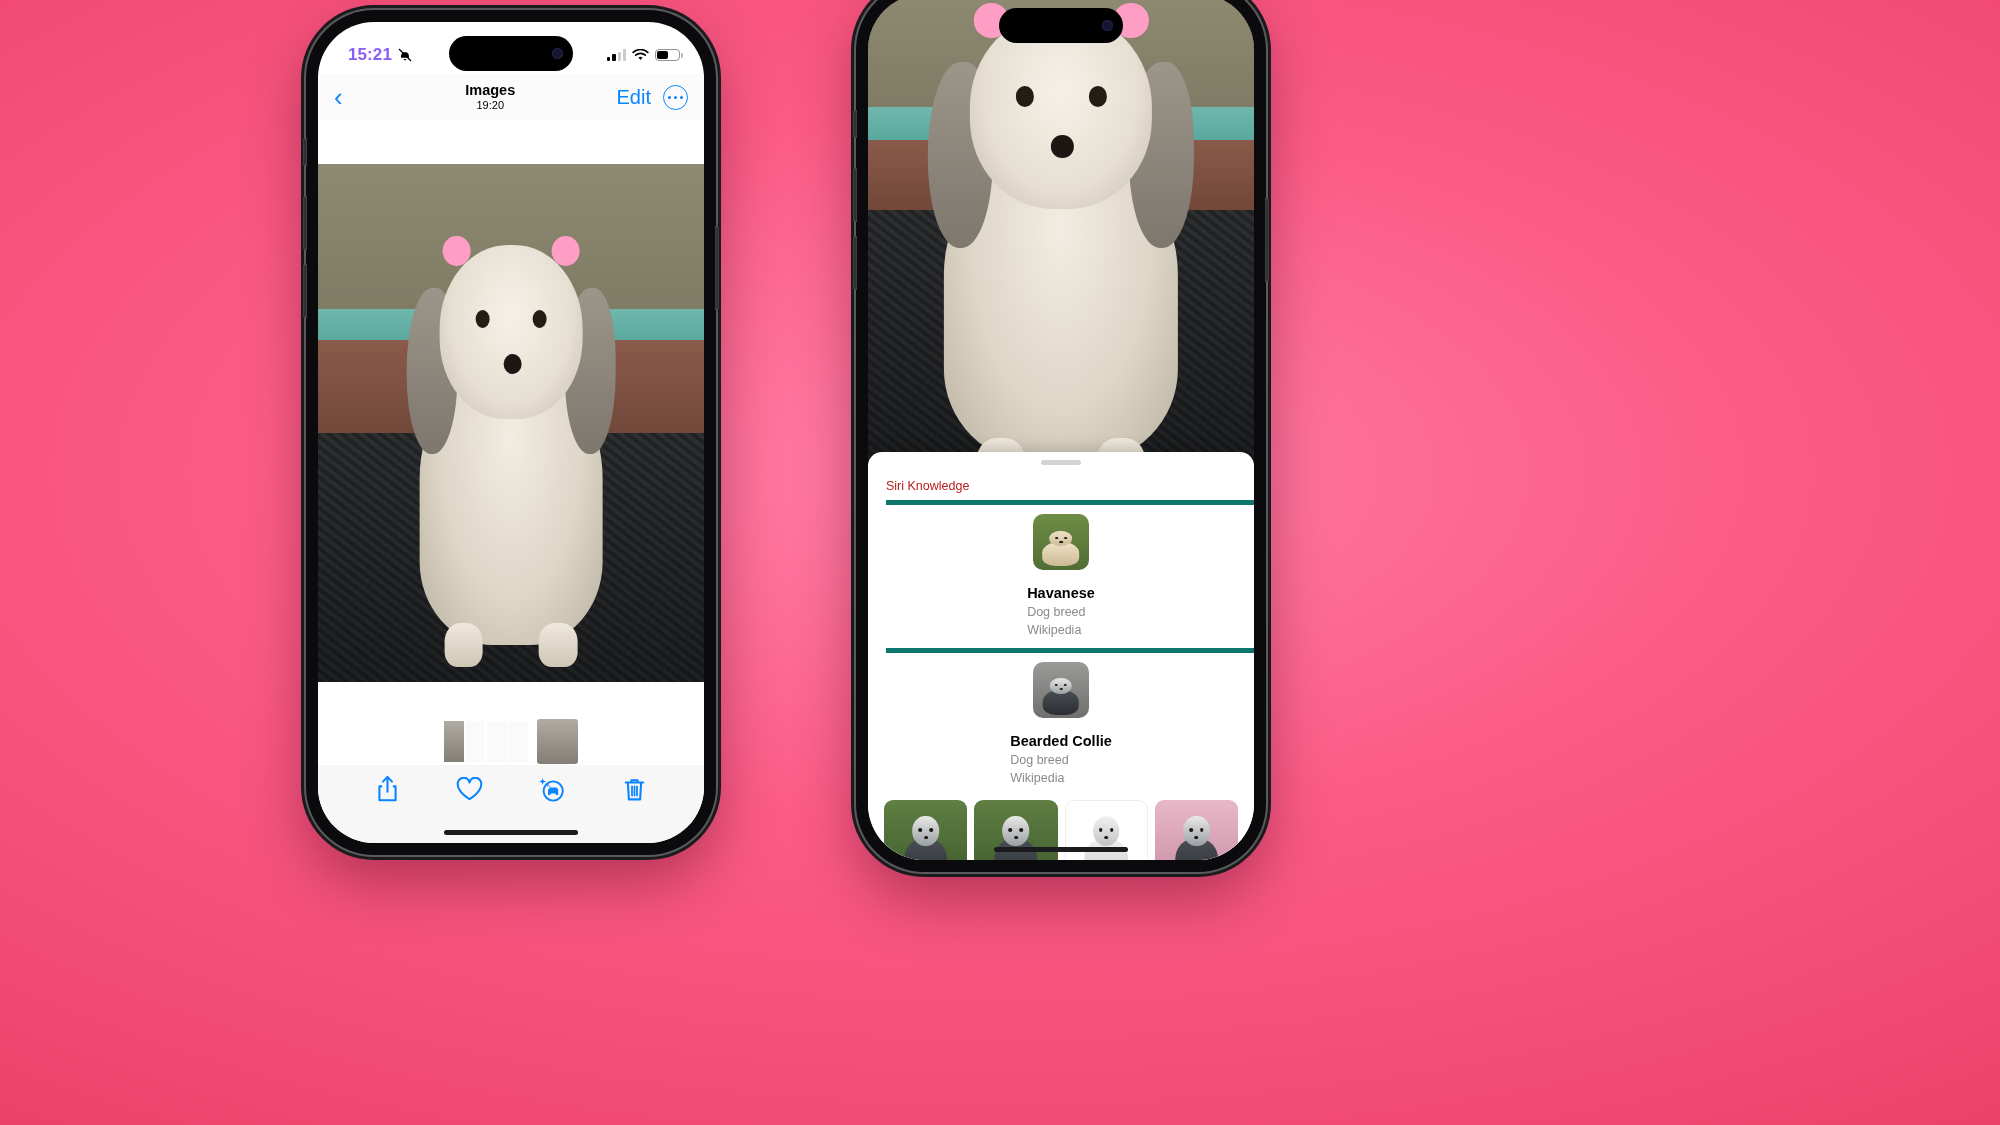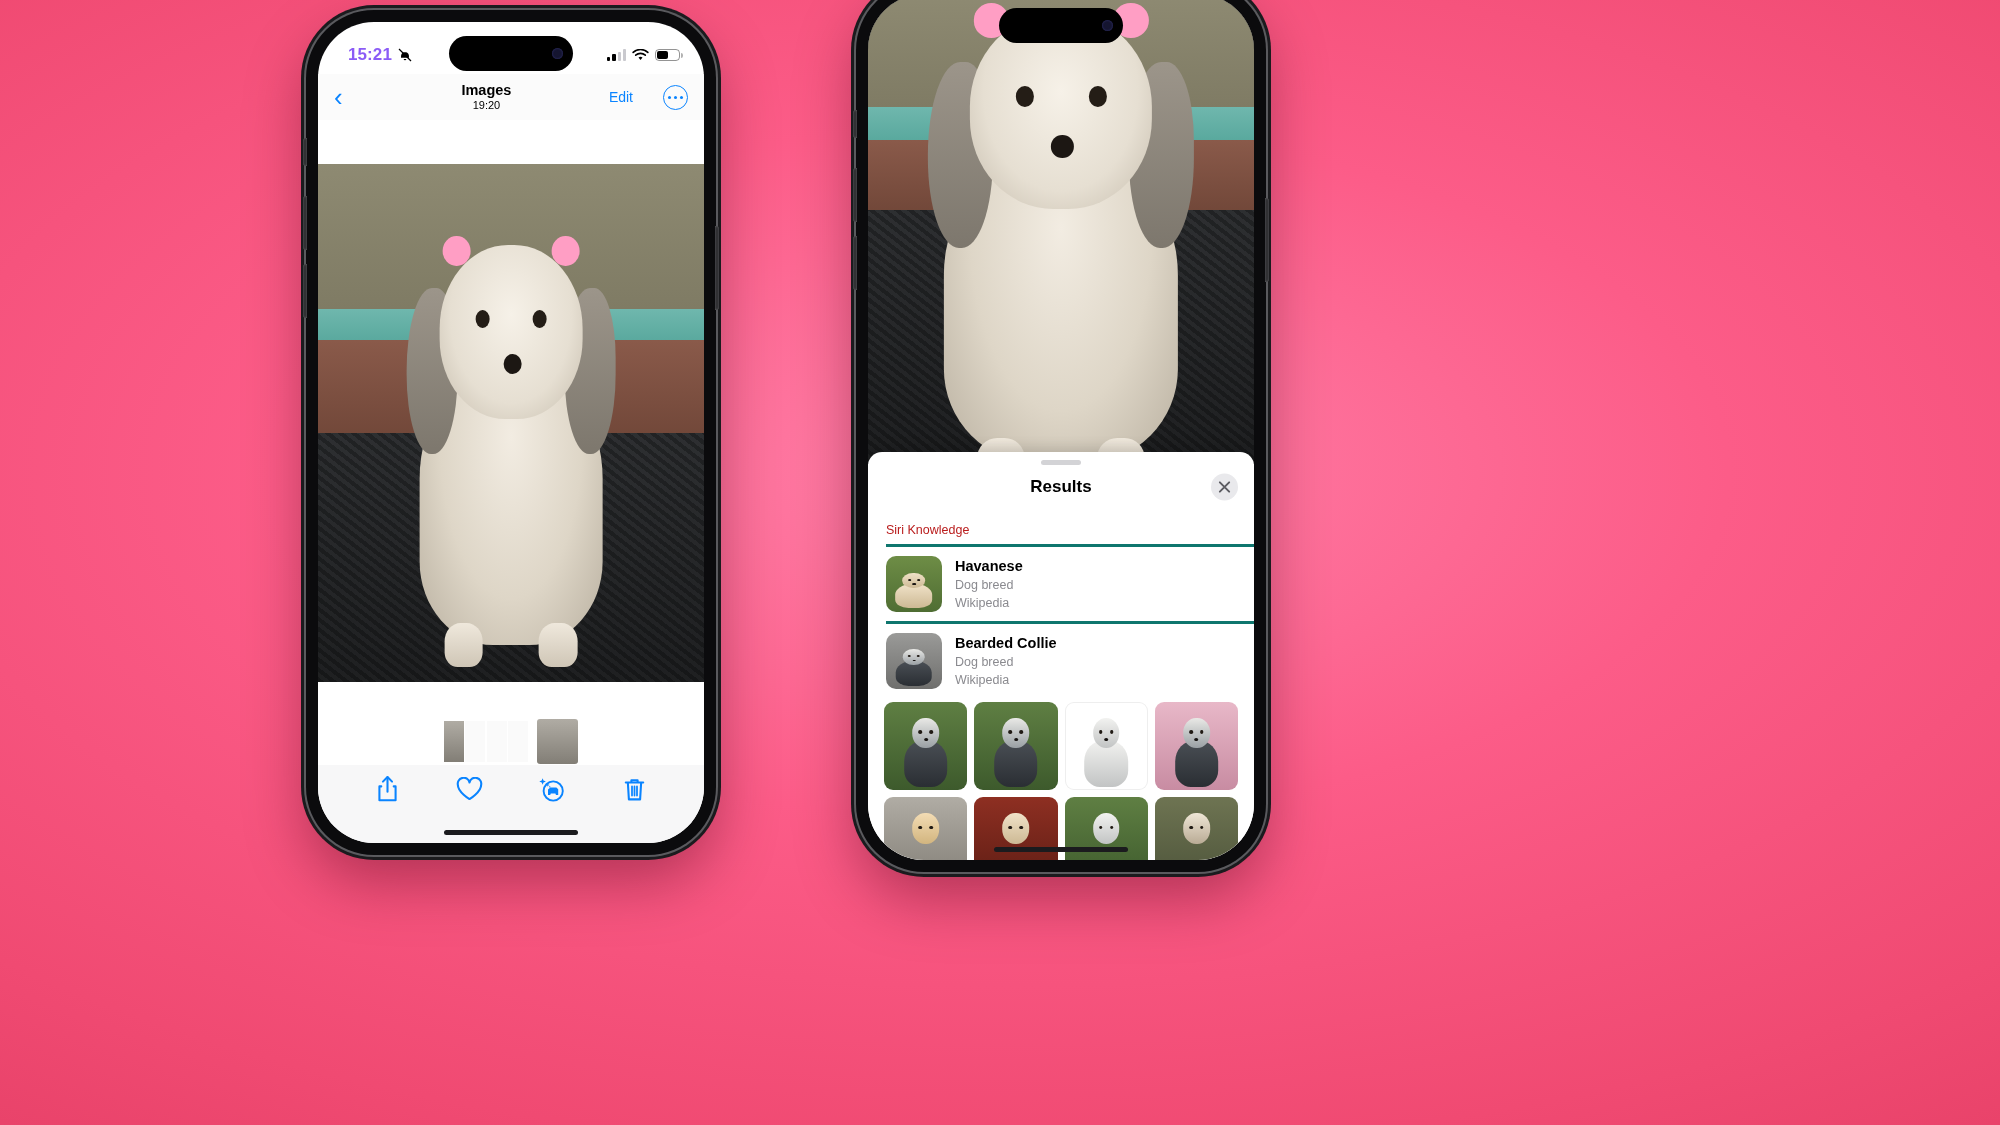--- a/index.html
+++ b/index.html
@@ -66,21 +66,21 @@
   
   .navbar {
     position:absolute; top:52px; left:0; right:0; height:46px;
     background:#fbfbfb; display:flex; align-items:center;
     padding:0 16px; z-index:20;
   }
   .nav-back { color:#0a84ff; font-size:26px; font-weight:300; line-height:1; width:30px; }
   .nav-center { flex:1; text-align:center; }
   .nav-title { font-size:14.5px; font-weight:600; color:#000; line-height:1.15; }
   .nav-sub { font-size:11px; color:#000; line-height:1.3; }
-  .nav-edit { color:#0a84ff; font-size:14px; margin-right:30px; }
+  .nav-edit { color:#0a84ff; font-size:20px; margin-right:12px; }
   .nav-more {
     width:25px; height:25px; border-radius:50%; border:1.6px solid #0a84ff;
     display:flex; align-items:center; justify-content:center; gap:2.6px;
   }
   .nav-more i { width:3px; height:3px; border-radius:50%; background:#0a84ff; display:block; }
 
   .photo-stage {
     position:absolute; top:98px; left:0; right:0; bottom:118px;
     background:#fff; display:flex; align-items:center; justify-content:center;
   }
@@ -150,21 +150,21 @@
   .grabber { width:40px; height:5px; border-radius:3px; background:#d3d3d6; margin:8px auto 0; }
   .sheet-head { position:relative; height:44px; display:flex; align-items:center; justify-content:center; }
   .sheet-title { font-size:17px; font-weight:700; color:#000; }
   .sheet-close {
     position:absolute; right:16px; top:50%; transform:translateY(-50%);
     width:27px; height:27px; border-radius:50%; background:#e9e9ec;
     display:flex; align-items:center; justify-content:center;
   }
 
   .sec-head { font-size:12.5px; color:#b91c1c; padding:14px 18px 7px; }
-  .row { display:flex; align-items:center; gap:13px; padding:9px 18px 9px; border-top:3px solid #0f766e; margin-left:18px; padding-left:0; }
+  .row { display:flex; align-items:center; gap:13px; padding:9px 18px 9px; border-top:5px solid #0f766e; margin-left:18px; padding-left:0;flex-direction:column; }
   .row:first-of-type { margin-left:18px; }
   .row-thumb { width:56px; height:56px; border-radius:10px; overflow:hidden; flex:0 0 56px; position:relative; }
   .row-txt { padding-top:1px; }
   .row-title { font-size:14.5px; font-weight:700; color:#000; line-height:1.3; }
   .row-sub { font-size:12.5px; color:#8a8a8f; line-height:1.45; }
 
   .grid { display:grid; grid-template-columns:repeat(4,1fr); gap:7px; padding:4px 16px 0; }
   .gcell { width:100%; aspect-ratio:1/1.06; border-radius:9px; overflow:hidden; position:relative; }
   .gcell.white { background:#fff; box-shadow:0 0 0 1px #eee inset; }
 
@@ -348,28 +348,20 @@
           <div class="eye r"></div>
         <div class="nose"></div>
         <div class="paw l"></div>
           <div class="paw r"></div>
       </div>
     </div>
 
     <div class="sheet">
       <div class="grabber"></div>
 
-      <div class="sheet-head">
-        <div class="sheet-title">Results</div>
-        <div class="sheet-close">
-          <svg width="13" height="13" viewBox="0 0 14 14">
-            <path d="M2 2l10 10M12 2L2 12" stroke="#5d5d63" stroke-width="2.1" stroke-linecap="round"></path>
-          </svg>
-        </div>
-      </div>
 
       <div class="sec-head">Siri Knowledge</div>
 
       <div class="row">
         <div class="row-thumb t-grass">
           <div class="mini c-cream" style="width:78%;height:62%;bottom:8%">
             <div class="m-body"></div>
               <div class="m-head"></div>
             <div class="m-eye l"></div>
               <div class="m-eye r"></div>

